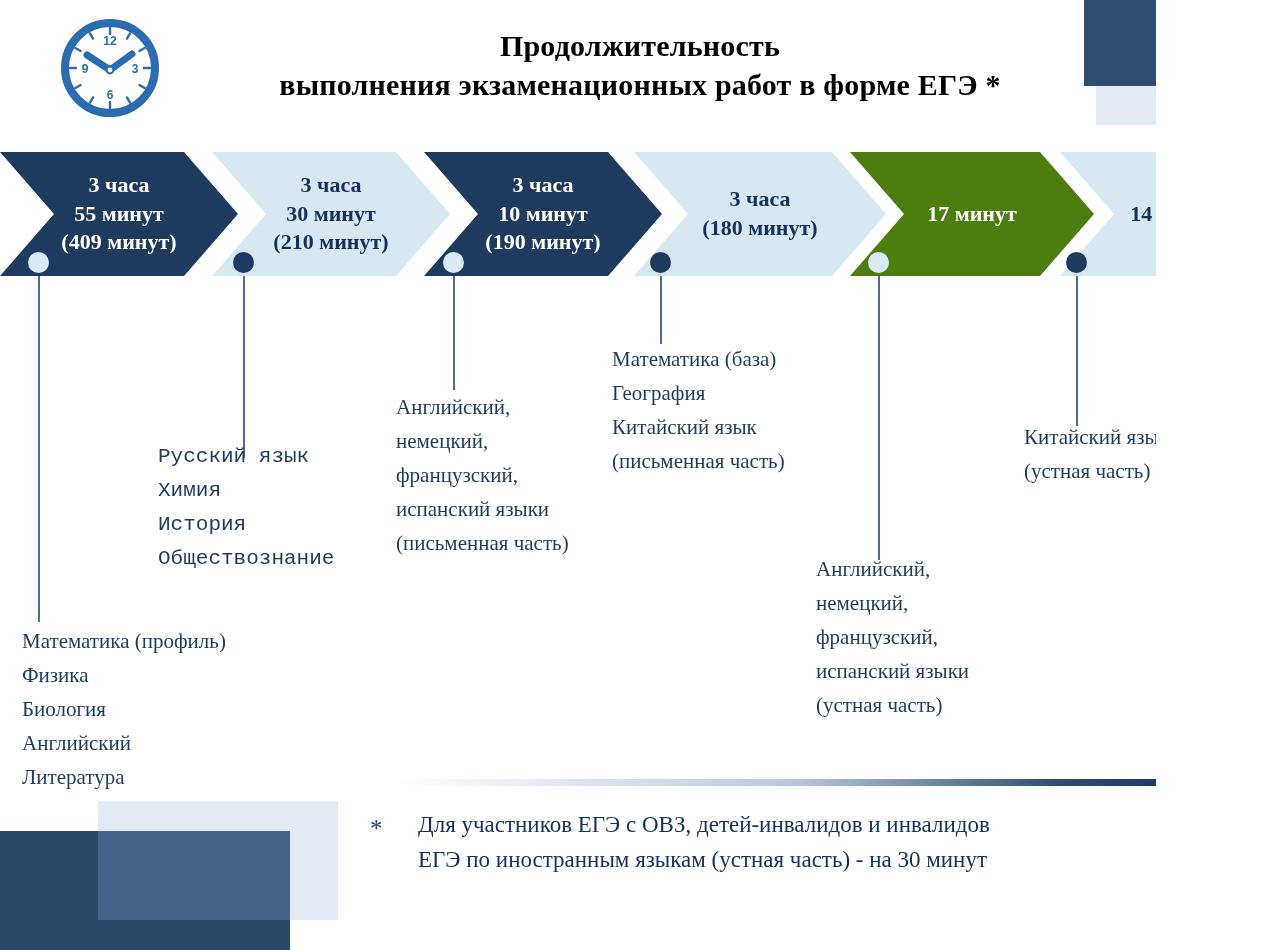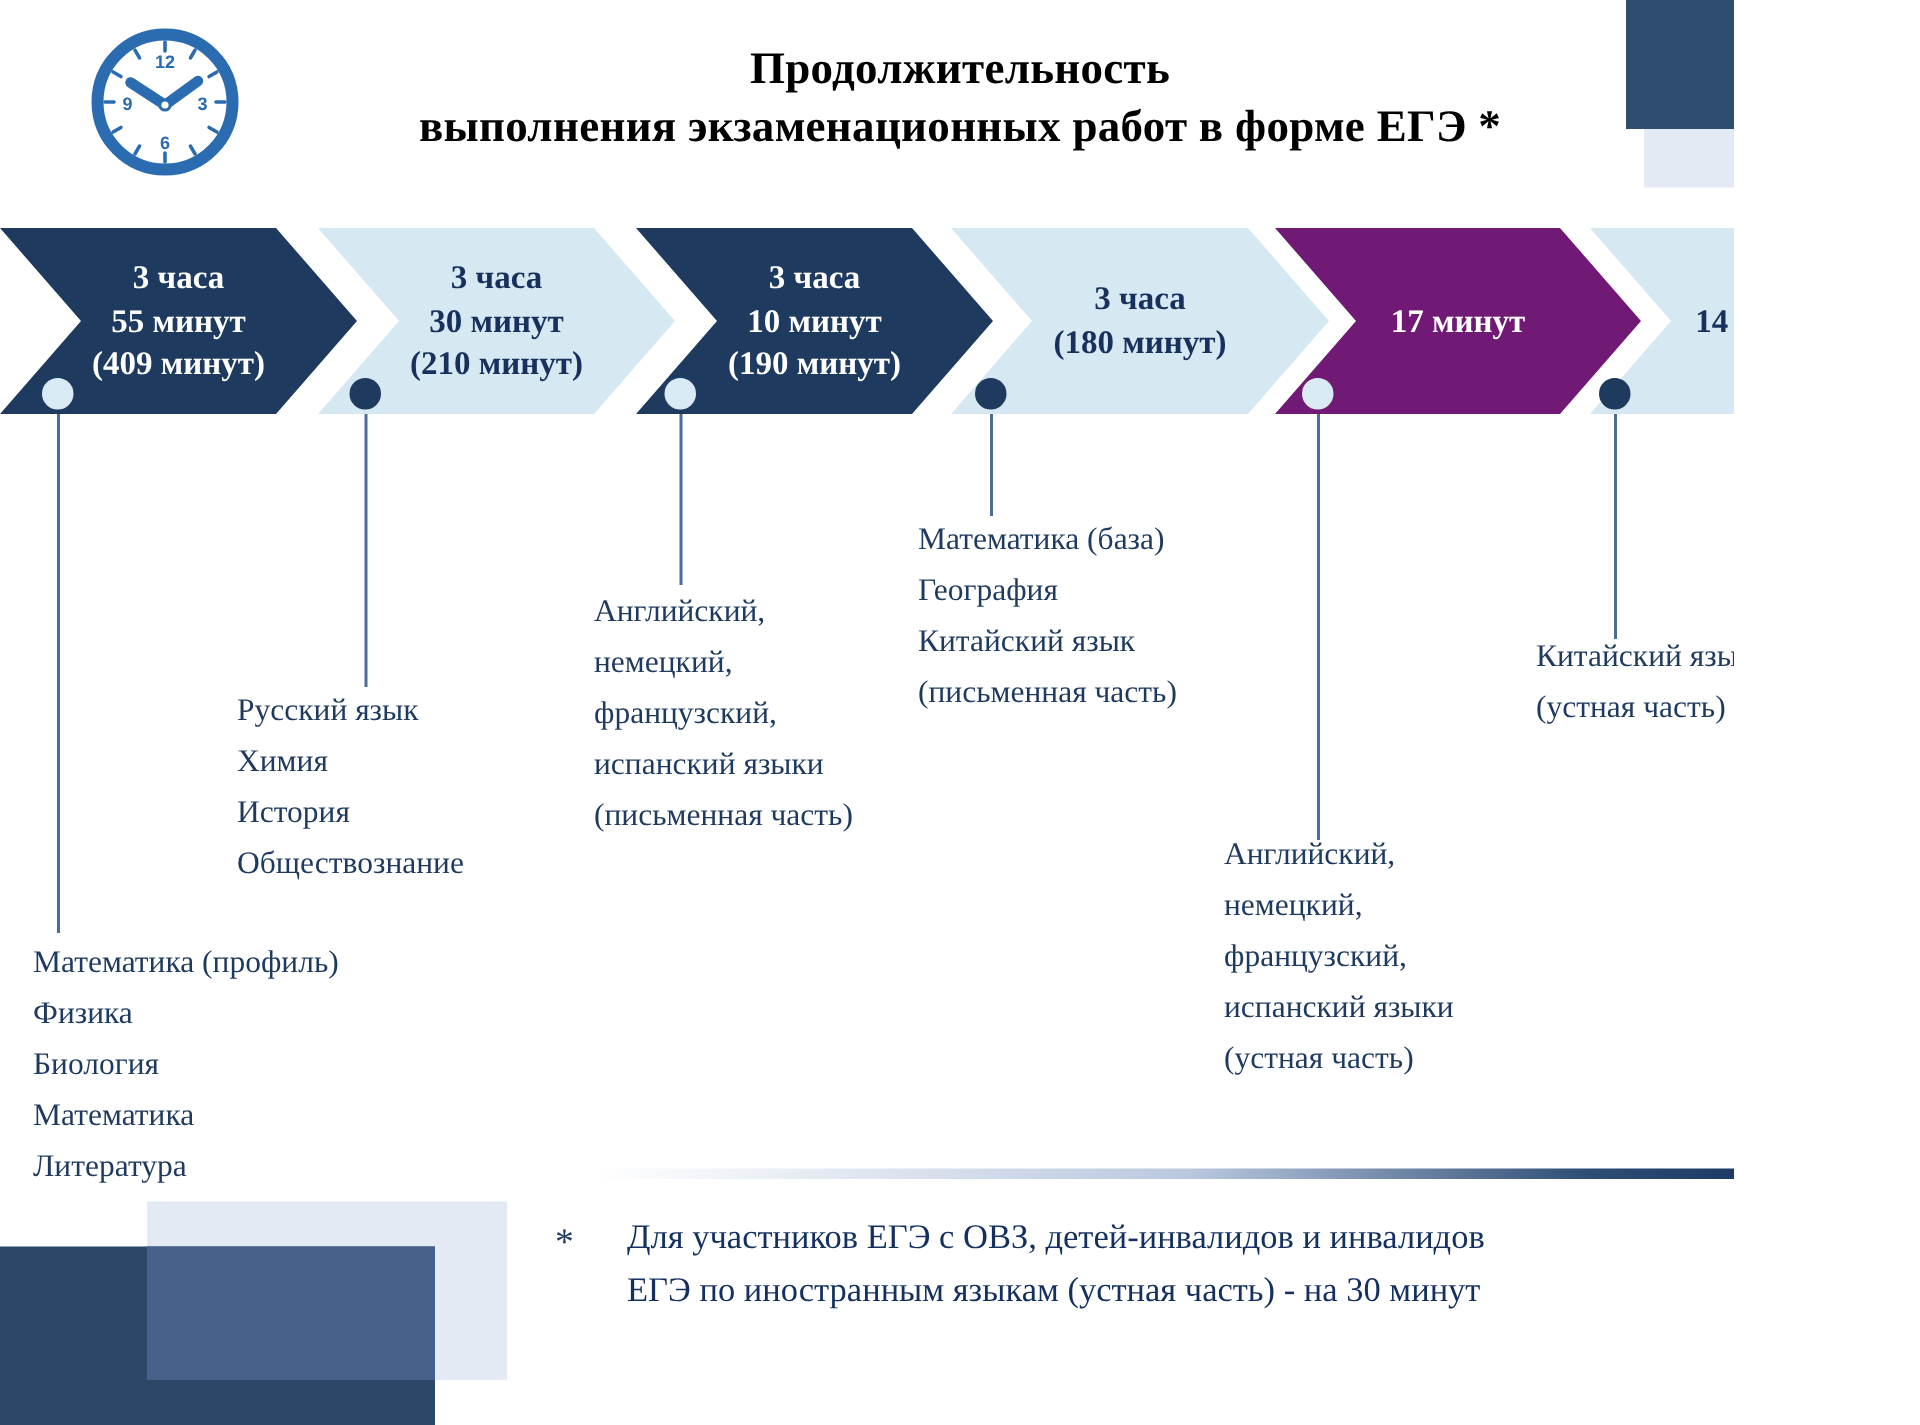--- a/index.html
+++ b/index.html
@@ -190,21 +190,21 @@
           <span>10 минут</span>
           <span>(190 минут)</span>
         </div>
       </div>
       <div class="chev light" style="left: 634px; width: 252px; background: rgb(214, 232, 242); clip-path: polygon(0px 0px, 198px 0px, 252px 62px, 198px 124px, 0px 124px, 54px 62px);">
         <div class="chev-text">
           <span>3 часа</span>
           <span>(180 минут)</span>
         </div>
       </div>
-      <div class="chev dark" style="left: 850px; width: 244px; background: #701a75; clip-path: polygon(0px 0px, 190px 0px, 244px 62px, 190px 124px, 0px 124px, 54px 62px);">
+      <div class="chev dark" style="left: 850px; width: 244px; background: #4d7c0f; clip-path: polygon(0px 0px, 190px 0px, 244px 62px, 190px 124px, 0px 124px, 54px 62px);">
         <div class="chev-text">
           <span>17 минут</span>
         </div>
       </div>
       <div class="chev light" style="left: 1060px; width: 230px; background: rgb(214, 232, 242); clip-path: polygon(0px 0px, 176px 0px, 230px 62px, 176px 124px, 0px 124px, 54px 62px);">
         <div class="chev-text">
           <span>14 минут</span>
         </div>
       </div>
     </div>
@@ -218,26 +218,26 @@
         <span class="fline">ЕГЭ по иностранным языкам (устная часть) - на 30 минут</span>
       </div>
   </div>
 
 <div class="conn-dot on-dark" style="left: 28px; top: 252px;"></div>
     <div class="conn-line" style="left: 38px; top: 276px; height: 346px;"></div>
     <div class="subject-block" style="left: 22px; top: 624px;">
       <span class="sline">Математика (профиль)</span>
       <span class="sline">Физика</span>
       <span class="sline">Биология</span>
-      <span class="sline">Математика</span>
+      <span class="sline">Английский</span>
       <span class="sline">Литература</span>
     </div>
     <div class="conn-dot on-light" style="left: 233px; top: 252px;"></div>
     <div class="conn-line" style="left: 243px; top: 276px; height: 182px;"></div>
-    <div class="subject-block" style="left: 158px; top: 456px;">
+    <div class="subject-block" style="left: 158px; top: 440px; font-family: Liberation Mono, monospace;">
       <span class="sline">Русский язык</span>
       <span class="sline">Химия</span>
       <span class="sline">История</span>
       <span class="sline">Обществознание</span>
     </div>
     <div class="conn-dot on-dark" style="left: 443px; top: 252px;"></div>
     <div class="conn-line" style="left: 453px; top: 276px; height: 114px;"></div>
     <div class="subject-block" style="left: 396px; top: 390px;">
       <span class="sline">Английский,</span>
       <span class="sline">немецкий,</span>

